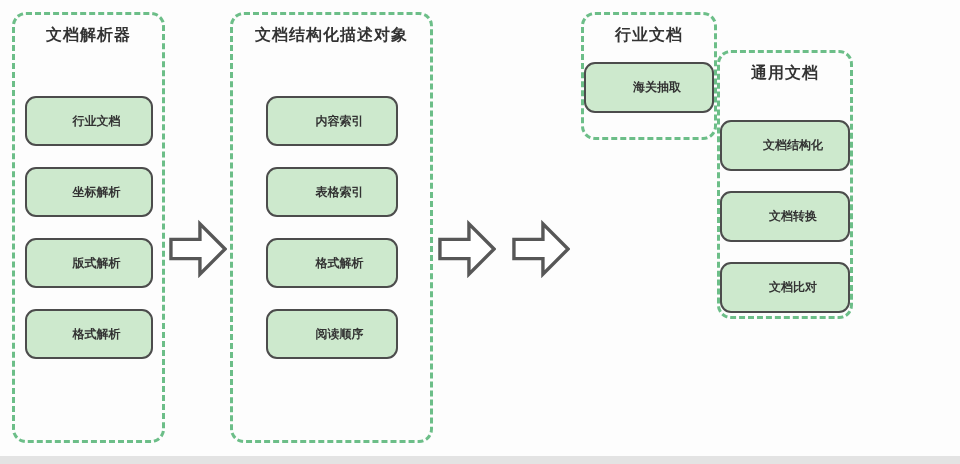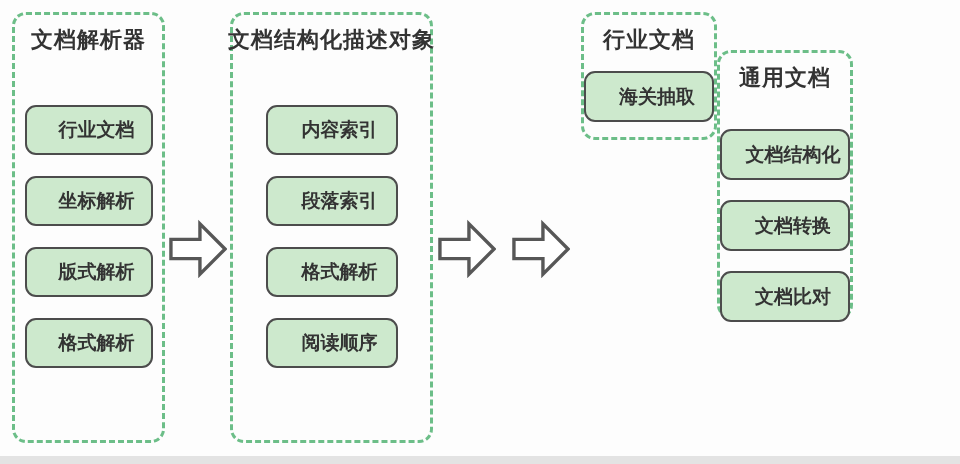--- a/index.html
+++ b/index.html
@@ -20,21 +20,21 @@
   }
   .panel {
     border: 3px dashed #6cbe88;
     border-radius: 14px;
     display: flex;
     flex-direction: column;
     align-items: center;
     flex: none;
   }
   .panel-title {
-    font-size: 22px;
+    font-size: 16px;
     font-weight: bold;
     margin-top: 10px;
     white-space: nowrap;
     letter-spacing: 1px;
   }
   .col-tall { height: 431px; }
   .col1 { width: 153px; }
   .col2 { width: 203px; }
   .col3 { width: 152px; }
   .nodes {
@@ -45,21 +45,21 @@
     gap: 21px;
   }
   .node {
     width: 128px; height: 50px;
     background: #cde9cd;
     border: 2px solid #4c4c4c;
     border-radius: 11px;
     display: flex;
     align-items: center;
     justify-content: center;
-    font-size: 19px;
+    font-size: 12px;
     font-weight: bold;
     white-space: nowrap;
     flex: none;
     padding-left: 16px;
   }
   .col2 .node { width: 132px; }
   .arrow-zone {
     display: flex;
     justify-content: center;
     flex: none;
@@ -104,21 +104,21 @@
   <div class="arrow-zone gap1">
     <svg width="58" height="62" viewBox="0 0 60 62">
       <polygon points="2,21 32,21 32,5 58,31 32,57 32,41 2,41" fill="#ffffff" stroke="#575757" stroke-width="3.5"></polygon>
     </svg>
   </div>
 
   <div class="panel col-tall col2">
     <div class="panel-title">文档结构化描述对象</div>
     <div class="nodes">
       <div class="node">内容索引</div>
-      <div class="node">段落索引</div>
+      <div class="node">表格索引</div>
       <div class="node">格式解析</div>
       <div class="node">阅读顺序</div>
     </div>
   </div>
 
   <div class="arrow-zone gap2">
     <svg width="58" height="62" viewBox="0 0 60 62">
       <polygon points="2,21 32,21 32,5 58,31 32,57 32,41 2,41" fill="#ffffff" stroke="#575757" stroke-width="3.5"></polygon>
     </svg>
   </div>

